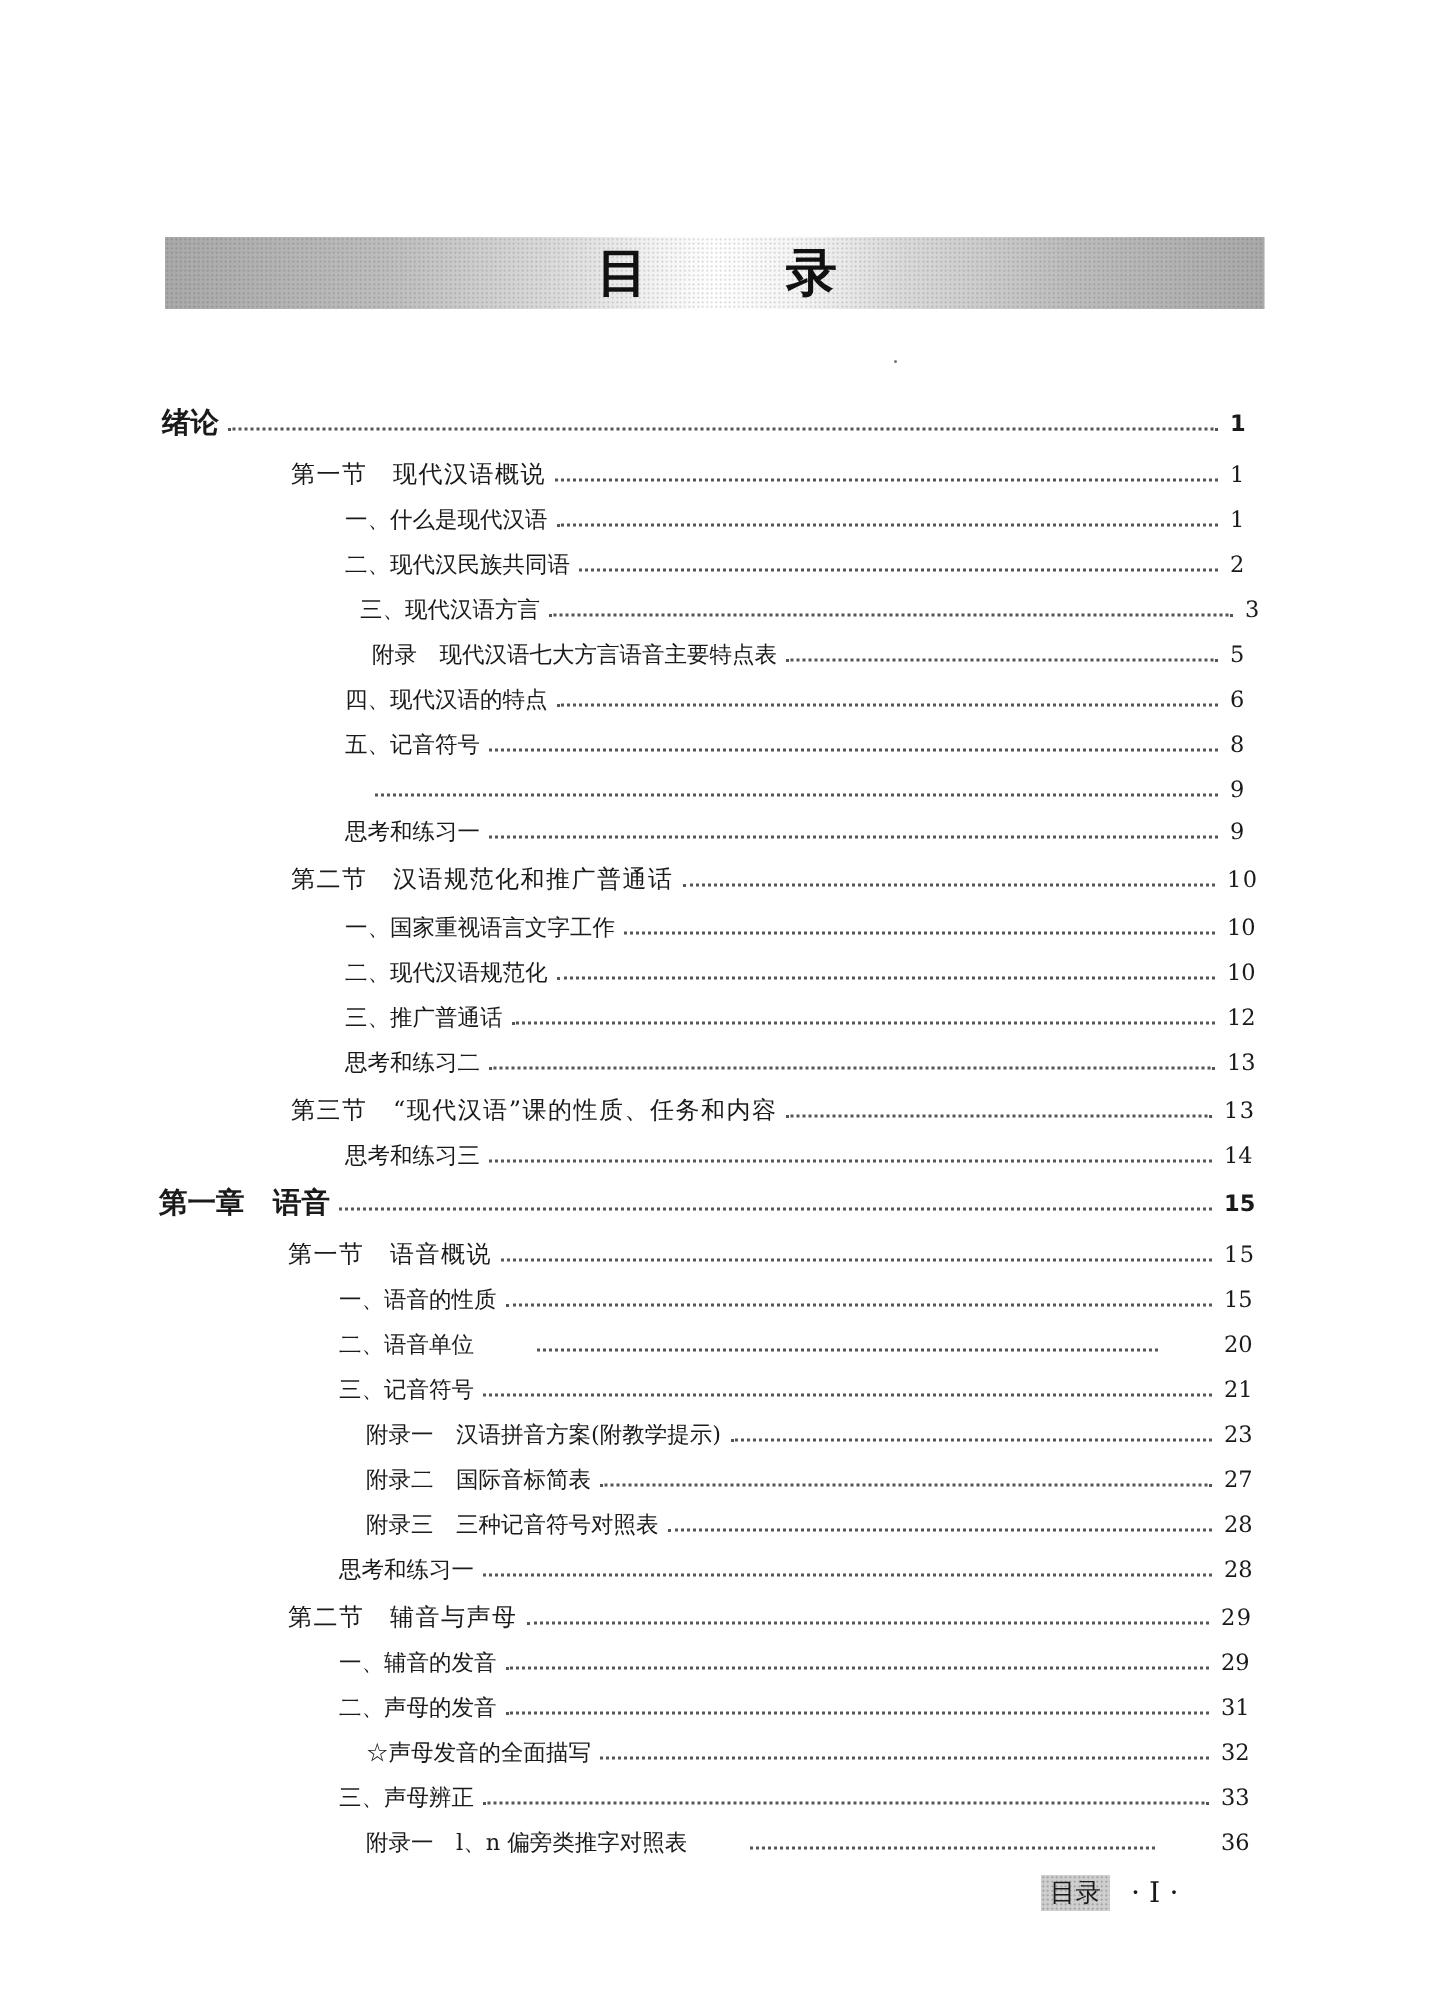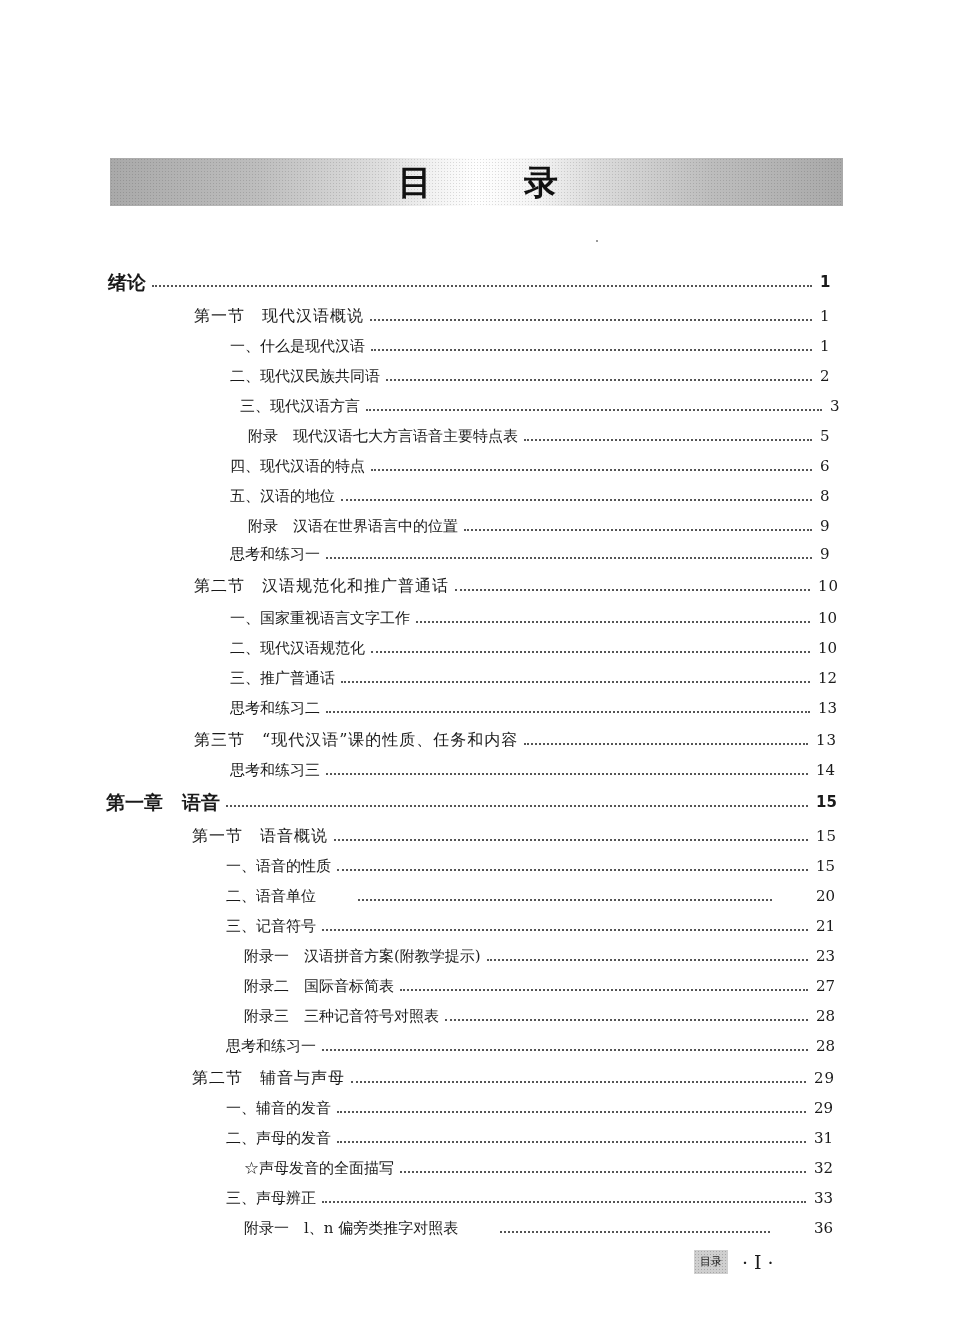--- a/index.html
+++ b/index.html
@@ -98,21 +98,21 @@
       height: 28px;
       display: flex;
       align-items: center;
       gap: 14px;
     }
     .footer-tag {
       background: #c8c8c8;
       padding: 0 6px;
       height: 24px;
       line-height: 24px;
-      font-size: 11px;
+      font-size: 17px;
       font-family: "DejaVu Sans", "Liberation Sans", sans-serif;
       background-image: radial-gradient(rgba(0,0,0,0.2) 0.6px, transparent 0.8px);
       background-size: 3px 3px;
       background-color: #cfcfcf;
     }
     .footer-page {
       font-size: 19px;
       font-family: "DejaVu Serif", "Liberation Serif", serif;
     }
     .speck {
@@ -163,26 +163,25 @@
       <span class="label">附录　现代汉语七大方言语音主要特点表</span>
       <span class="leader"></span>
       <span class="page">5</span>
     </div>
     <div class="toc-row lvl2" style="left: 230px; top: 454px; width: 610px;">
       <span class="label">四、现代汉语的特点</span>
       <span class="leader"></span>
       <span class="page">6</span>
     </div>
     <div class="toc-row lvl2" style="left: 230px; top: 484px; width: 610px;">
-      <span class="label">五、汉语的地位</span>
+      <span class="label">五、记音符号</span>
       <span class="leader"></span>
       <span class="page">8</span>
     </div>
     <div class="toc-row lvl3" style="left: 248px; top: 514px; width: 592px;">
-      <span class="label">附录　汉语在世界语言中的位置</span>
       <span class="leader"></span>
       <span class="page">9</span>
     </div>
     <div class="toc-row lvl2" style="left: 230px; top: 542px; width: 610px;">
       <span class="label">思考和练习一</span>
       <span class="leader"></span>
       <span class="page">9</span>
     </div>
     <div class="toc-row lvl1" style="left: 194px; top: 574px; width: 644px;">
       <span class="label">第二节　汉语规范化和推广普通话</span>

